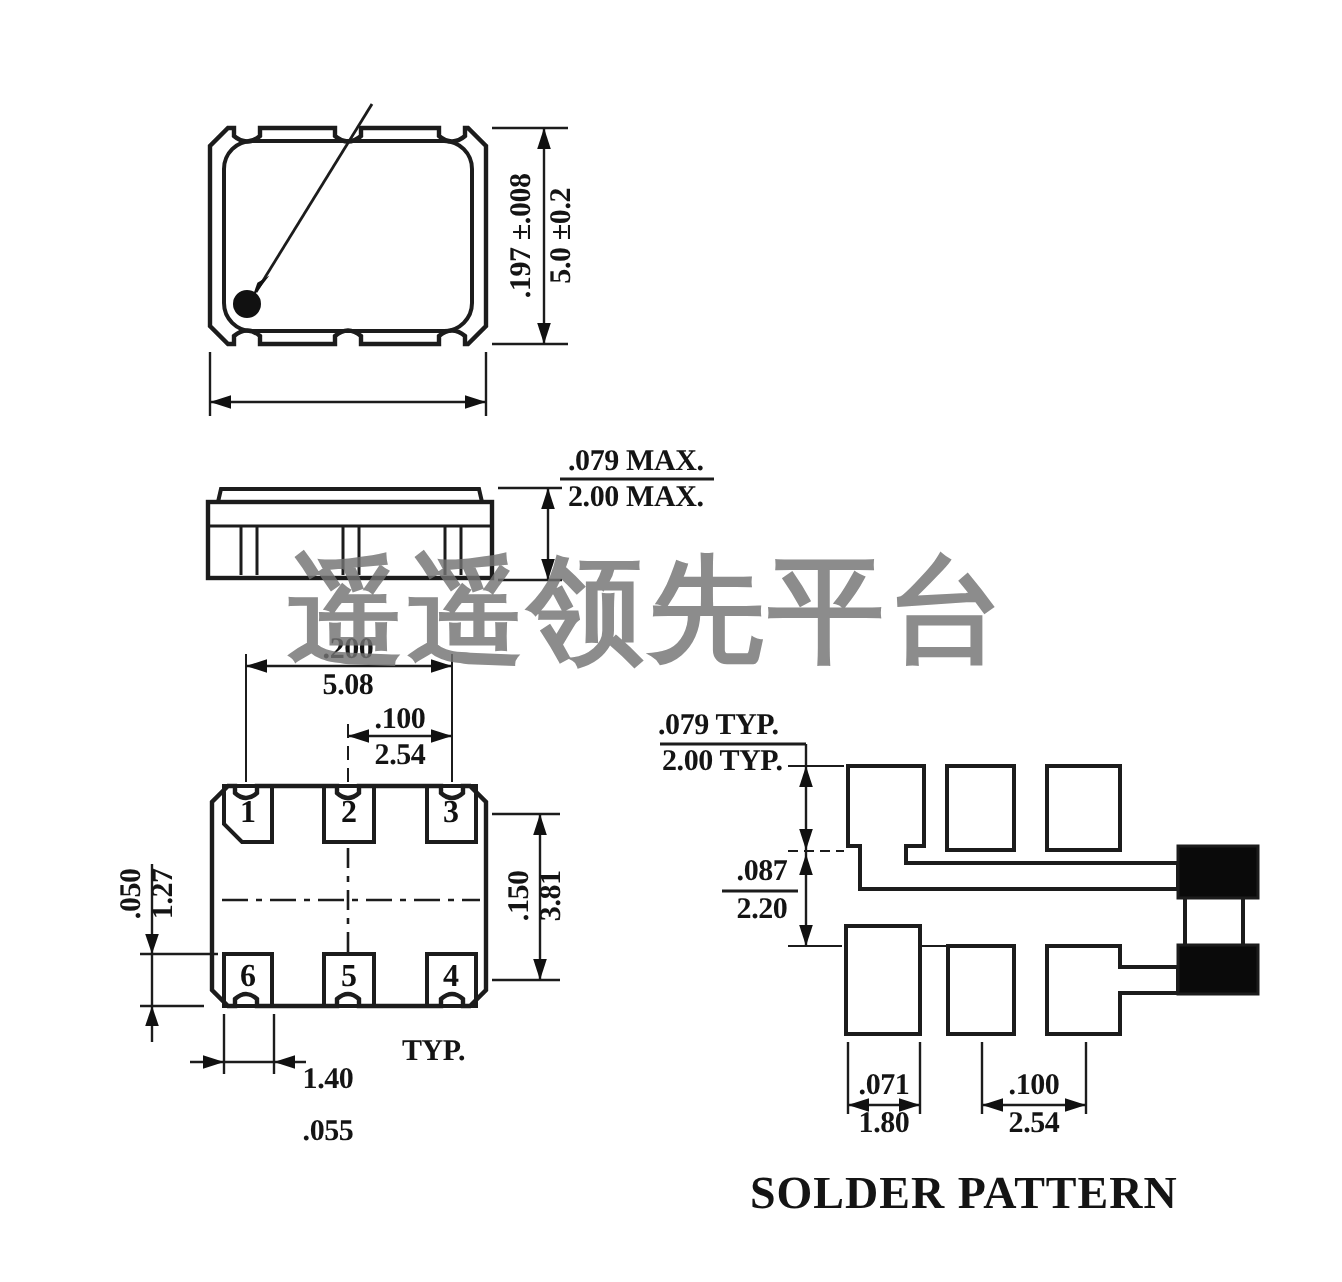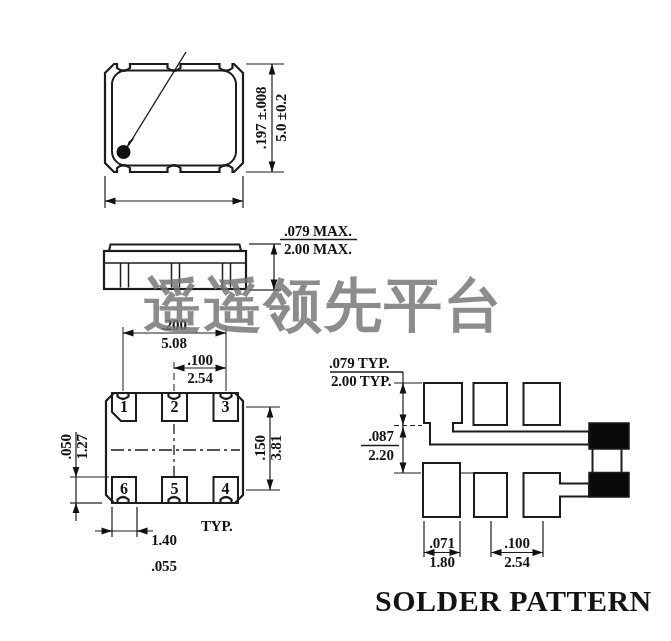--- a/index.html
+++ b/index.html
@@ -4,21 +4,21 @@
 <style>
   html,body{margin:0;padding:0;background:#ffffff;}
   #canvas{position:relative;width:671px;height:641px;background:#ffffff;overflow:hidden;
           font-family:"Liberation Serif","DejaVu Serif",serif;}
   svg{position:absolute;left:0;top:0;}
   .txt{position:absolute;font-weight:700;font-size:15px;color:#141414;
        white-space:nowrap;letter-spacing:-0.2px;line-height:1.05;}
   .ctr{text-align:center;}
   .rot{transform:rotate(-90deg);}
   .pin{position:absolute;font-weight:700;font-size:16px;color:#111;text-align:center;line-height:1;}
-  .big{font-size:30px;letter-spacing:0.5px;}
+  .big{font-size:23px;letter-spacing:0.5px;}
   #watermark{position:absolute;left:124px;top:276px;width:380px;
              font-family:"DejaVu Sans",sans-serif;font-weight:700;font-size:58px;
              line-height:1;letter-spacing:2px;color:#737373;opacity:0.82;z-index:9;margin-left:20px;}
 </style>
 </head>
 <body>
 
 <div id="canvas">
 
   <svg width="671" height="641" viewBox="0 0 671 641">

